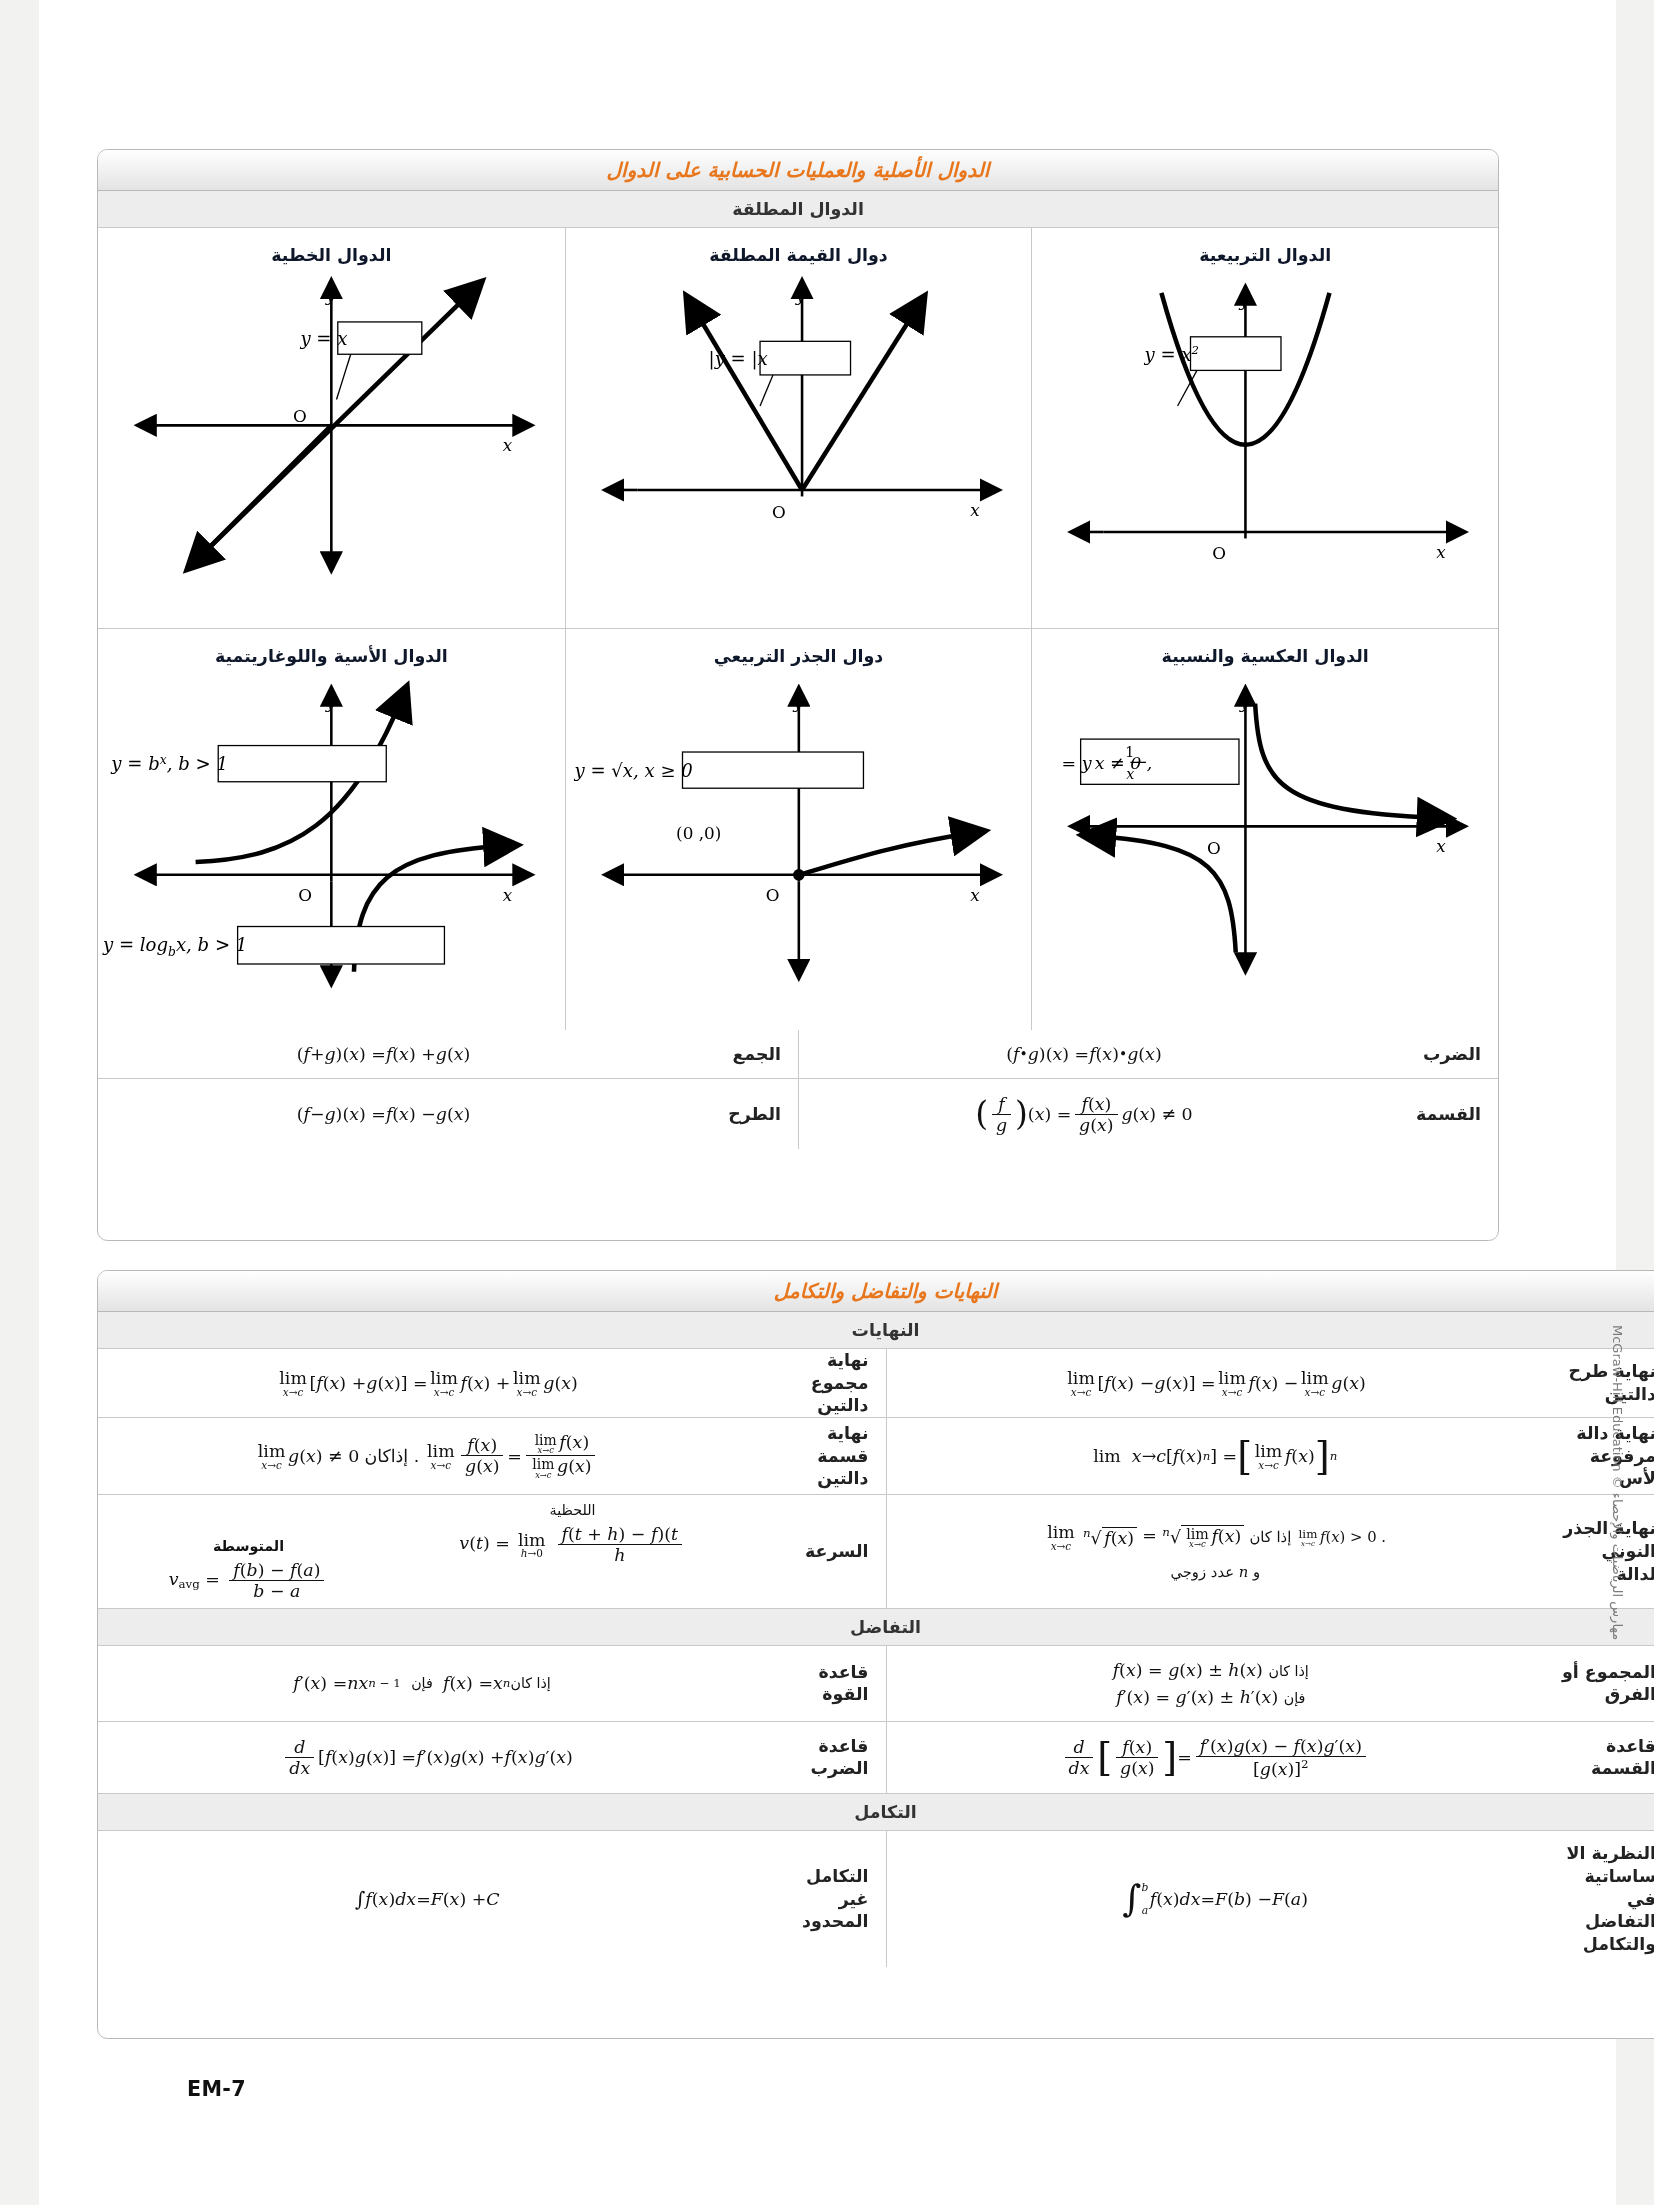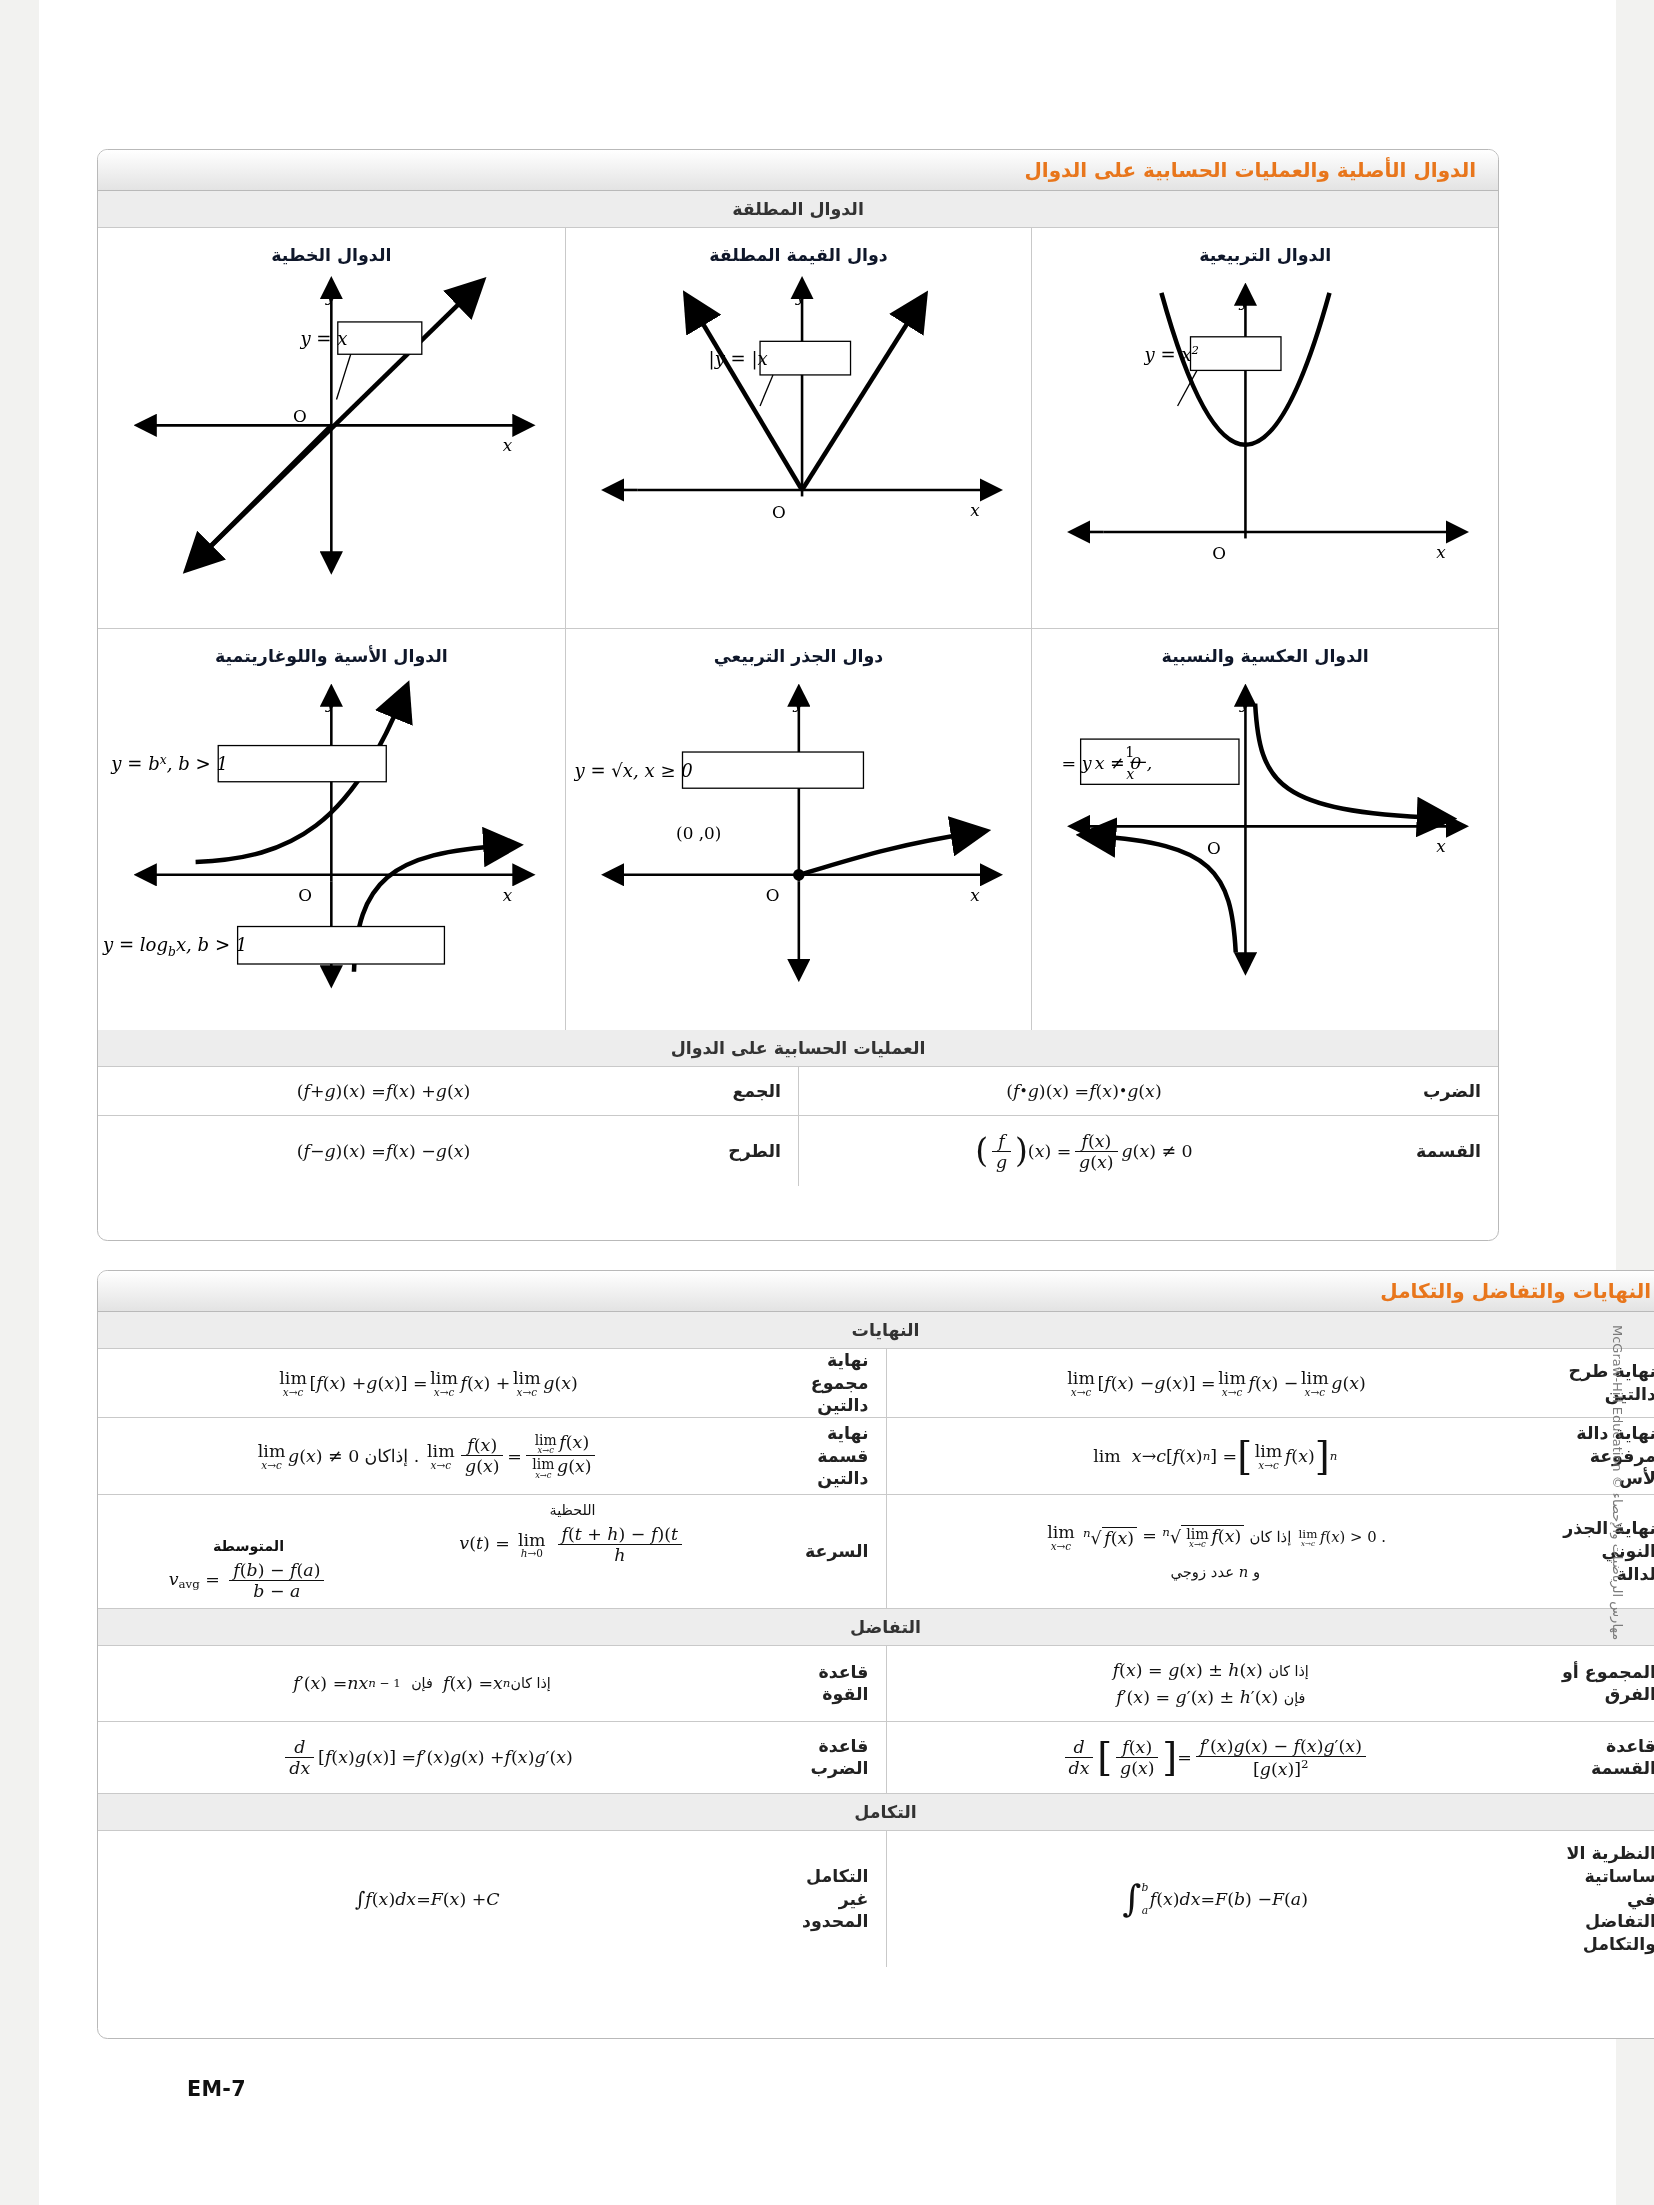--- a/index.html
+++ b/index.html
@@ -23,23 +23,24 @@
     border:1.3px solid #b9b9b9;
     border-radius:10.3px;
     background:#ffffff;
     box-sizing:border-box;
     overflow:hidden;
   }
   .panel-title{
     height:41px;
     background:linear-gradient(#ffffff,#e3e3e3);
     border-bottom:1.3px solid #b9b9b9;
-    display:flex;align-items:center;justify-content:flex-start;
+    display:flex;align-items:center;justify-content:center;
     padding:0 22px;
     box-sizing:border-box;
+    font-style:italic;
   }
   .panel-title span{
     color:#e8761c;
     font-weight:bold;
     font-size:20px;
     letter-spacing:0.1px;
   }
   .band{
     background:#ededed;
     border-bottom:0.6px solid #c9c9c9;
@@ -267,21 +268,20 @@
           <text x="640" y="360" font-size="26" font-style="italic" font-family="DejaVu Serif, serif">x</text>
           <text x="330" y="360" font-size="26" font-family="DejaVu Serif, serif">O</text>
           <rect x="185" y="120" width="260" height="56" fill="#fff" stroke="#000" stroke-width="2"></rect>
           <text x="200" y="158" font-size="28" font-family="DejaVu Serif, serif" font-style="italic">y = b<tspan font-size="19" dy="-10">x</tspan><tspan dy="10">, b &gt; 1</tspan></text>
           <rect x="215" y="400" width="320" height="58" fill="#fff" stroke="#000" stroke-width="2"></rect>
           <text x="230" y="438" font-size="28" font-family="DejaVu Serif, serif" font-style="italic">y = log<tspan font-size="19" dy="8">b</tspan><tspan dy="-8">x, b &gt; 1</tspan></text>
         </svg>
       </div>
     </div>
 
-    <div class="band">العمليات الحسابية على الدوال</div>
 
     <div class="oprow">
       <div class="half left">
         <div class="lbl">الضرب</div>
         <div class="math">
           (<i class="v">f</i> <span style="font-size:.8em">•</span> <i class="v">g</i>)(<i class="v">x</i>) = <i class="v">f</i>(<i class="v">x</i>) <span style="font-size:.8em">•</span> <i class="v">g</i>(<i class="v">x</i>)
         </div>
       </div>
       <div class="half">
         <div class="lbl">الجمع</div>

